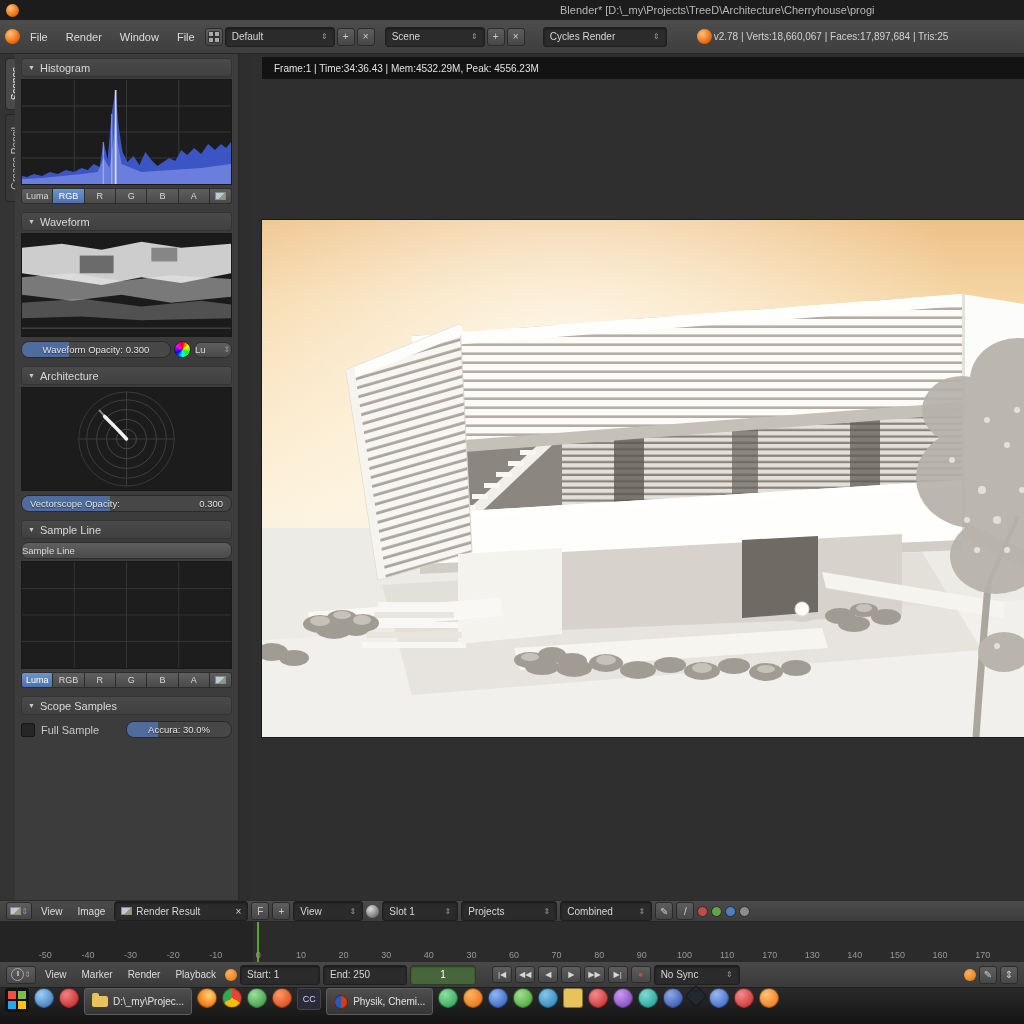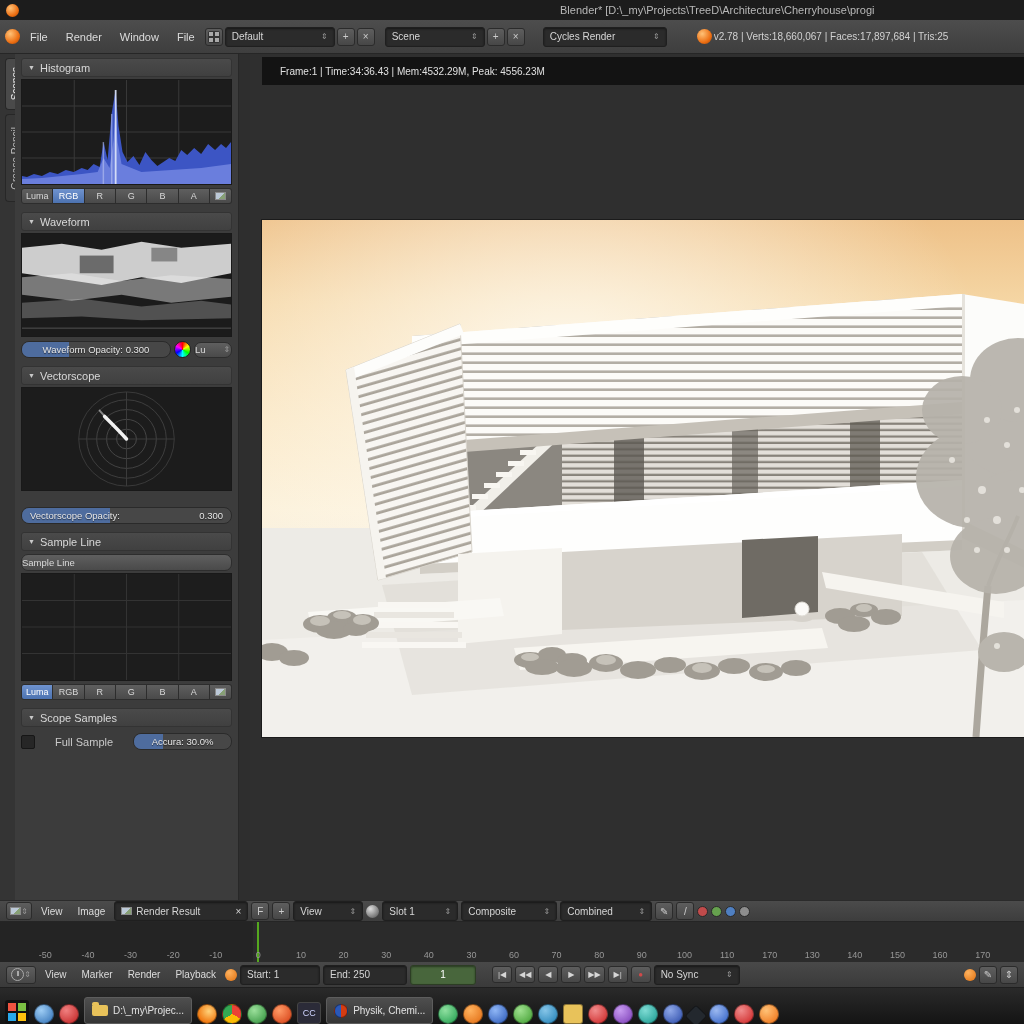--- a/index.html
+++ b/index.html
@@ -60,25 +60,25 @@
   .sfill{position:absolute;left:0;top:0;bottom:0;background:#4e6c9e}
   .slbl{position:relative;z-index:1;text-shadow:0 1px 1px rgba(0,0,0,.6);white-space:nowrap}
   .sl-split{justify-content:space-between;padding:0 8px}
   .wrow{display:flex;gap:3px;align-items:center;margin-top:4px}
   .cwheel{width:15px;height:15px;border-radius:50%;border:1px solid #222;flex:0 0 auto;
           background:conic-gradient(#f00,#ff0,#0f0,#0ff,#00f,#f0f,#f00)}
   .btnw{display:flex;align-items:center;justify-content:flex-start;gap:18px;height:16px;
         background:linear-gradient(#5f5f5f,#4a4a4a);border:1px solid #2d2d2d;border-radius:7px;
         color:#dadada;font-size:9.5px;box-sizing:border-box}
   .checkbox{width:12px;height:12px;background:#262626;border:1px solid #161616;border-radius:2px;flex:0 0 auto}
-  .srow{display:flex;align-items:center;gap:20px;margin-top:6px}
+  .srow{display:flex;align-items:center;gap:6px;margin-top:6px}
   
   .main{position:absolute;left:250px;top:54px;width:774px;height:846px;background:#2f2f2f}
-  .statsbar{position:absolute;left:12px;right:0;top:3px;height:28px;background:#131313;color:#e0e0e0;
-            font-size:10px;display:flex;align-items:center;padding:0 18px}
+  .statsbar{position:absolute;left:12px;right:0;top:3px;height:22px;background:#131313;color:#e0e0e0;
+            font-size:10px;display:flex;align-items:center;padding:0 12px}
   .render{position:absolute;left:12px;top:166px;width:762px;height:517px;box-shadow:0 0 0 1px #1b1b1b}
   
   .imgheader{position:absolute;left:0;top:900px;width:100%;height:22px;
              background:linear-gradient(#4b4b4b,#3d3d3d);border-top:1px solid #2b2b2b;
              border-bottom:1px solid #252525;display:flex;align-items:center;gap:3px;
              padding:0 6px;box-sizing:border-box;font-size:10px}
   .menu2{padding:2px 6px;color:#dcdcdc}
   .sphere{width:13px;height:13px;border-radius:50%;background:radial-gradient(circle at 35% 30%,#ddd,#777 70%,#444)}
   .dot{width:11px;height:11px;border-radius:50%;border:1px solid #2a2a2a;box-sizing:border-box}
   .dred{background:#c14b4b}.dgreen{background:#66a14e}.dblue{background:#4f7fc1}.dgray{background:#8d8d8d}
@@ -94,21 +94,21 @@
             display:flex;align-items:center;gap:3px;padding:0 6px;box-sizing:border-box;font-size:10px}
   .clock{width:13px;height:13px;border-radius:50%;border:1.5px solid #aaa;box-sizing:border-box;position:relative}
   .clock:after{content:"";position:absolute;left:5px;top:2px;width:1.5px;height:5px;background:#aaa}
   .pbtn{display:inline-flex;align-items:center;justify-content:center;min-width:20px;height:17px;
         background:linear-gradient(#5e5e5e,#474747);border:1px solid #2b2b2b;border-radius:3px;
         color:#d6d6d6;font-size:8px;box-sizing:border-box;padding:0 3px}
   .framefield{background:#48663c;border:1px solid #2c3d24;color:#fff}
   .orangedot{width:12px;height:12px;border-radius:50%;background:radial-gradient(circle at 35% 30%,#ffb25e,#e07010)}
   
   .taskbar{position:absolute;left:0;top:988px;width:100%;height:36px;
-           background:linear-gradient(#2a2a2a,#141414);display:flex;align-items:flex-end;gap:5px;
+           background:linear-gradient(#2a2a2a,#141414);display:flex;align-items:flex-start;gap:5px;
            padding:0 5px;box-sizing:border-box}
   .starticon{width:24px;height:24px;border-radius:3px;flex:0 0 auto;background:
      linear-gradient(#ef5340,#ef5340) 3px 3px/8px 8px no-repeat,
      linear-gradient(#7bc043,#7bc043) 13px 3px/8px 8px no-repeat,
      linear-gradient(#28a8ea,#28a8ea) 3px 13px/8px 8px no-repeat,
      linear-gradient(#ffc20e,#ffc20e) 13px 13px/8px 8px no-repeat,#111}
   .tbtn{height:27px;display:flex;align-items:center;gap:5px;background:linear-gradient(#4e4e4e,#353535);
         border:1px solid #5d5d5d;border-radius:3px;padding:0 7px;color:#e2e2e2;font-size:10px;
         max-width:112px;overflow:hidden;white-space:nowrap;box-sizing:border-box}
   .folder{width:16px;height:11px;background:#e8c25a;border-radius:1px 2px 2px 2px;position:relative;flex:0 0 auto}
@@ -243,35 +243,35 @@
         <span class="btnw" style="width:38px">
           <span>Lu</span>
           <span class="upd">⇕</span>
         </span>
       </div>
     </div>
 
     <div class="panel">
       <div class="phead">
         <span class="arr">▼</span>
-        <span>Vectorscope</span>
+        <span>Architecture</span>
       </div>
       <svg class="canvas" height="104" viewBox="0 0 210 104" preserveAspectRatio="none">
         <rect width="210" height="104" fill="#1c1c1c"></rect>
         <circle cx="105" cy="52" r="10" fill="none" stroke="#4a4a4a"></circle>
         <circle cx="105" cy="52" r="20" fill="none" stroke="#464646"></circle>
         <circle cx="105" cy="52" r="30" fill="none" stroke="#424242"></circle>
         <circle cx="105" cy="52" r="40" fill="none" stroke="#3e3e3e"></circle>
         <circle cx="105" cy="52" r="48" fill="none" stroke="#3a3a3a"></circle>
         <line x1="57" y1="52" x2="153" y2="52" stroke="#3c3c3c"></line>
         <line x1="105" y1="4" x2="105" y2="100" stroke="#3c3c3c"></line>
         <path d="M105,52 C98,44 92,38 83,29" stroke="#f2f2f2" stroke-width="3.5" fill="none" stroke-linecap="round"></path>
         <path d="M85,31 L78,23" stroke="#f2f2f2" stroke-width="2" fill="none" opacity="0.5" stroke-linecap="round"></path>
       </svg>
-      <div class="slider sl-split" style="margin-top:16px">
+      <div class="slider sl-split" style="margin-top:4px">
         <span class="sfill" style="width:42%"></span>
         <span class="slbl">Vectorscope Opacity:</span>
         <span class="slbl">0.300</span>
       </div>
     </div>
 
     <div class="panel">
       <div class="phead">
         <span class="arr">▼</span>
         <span>Sample Line</span>
@@ -485,21 +485,21 @@
       <span class="spacer"></span>
         <span class="upd">⇕</span>
     </span>
     <span class="sphere"></span>
     <span class="field" style="width:62px">
       <span>Slot 1</span>
       <span class="spacer"></span>
         <span class="upd">⇕</span>
     </span>
     <span class="field" style="width:82px">
-      <span>Composite</span>
+      <span>Projects</span>
       <span class="spacer"></span>
         <span class="upd">⇕</span>
     </span>
     <span class="field" style="width:78px">
       <span>Combined</span>
       <span class="spacer"></span>
         <span class="upd">⇕</span>
     </span>
     <span class="sqbtn">✎</span>
     <span class="sqbtn">/</span>

